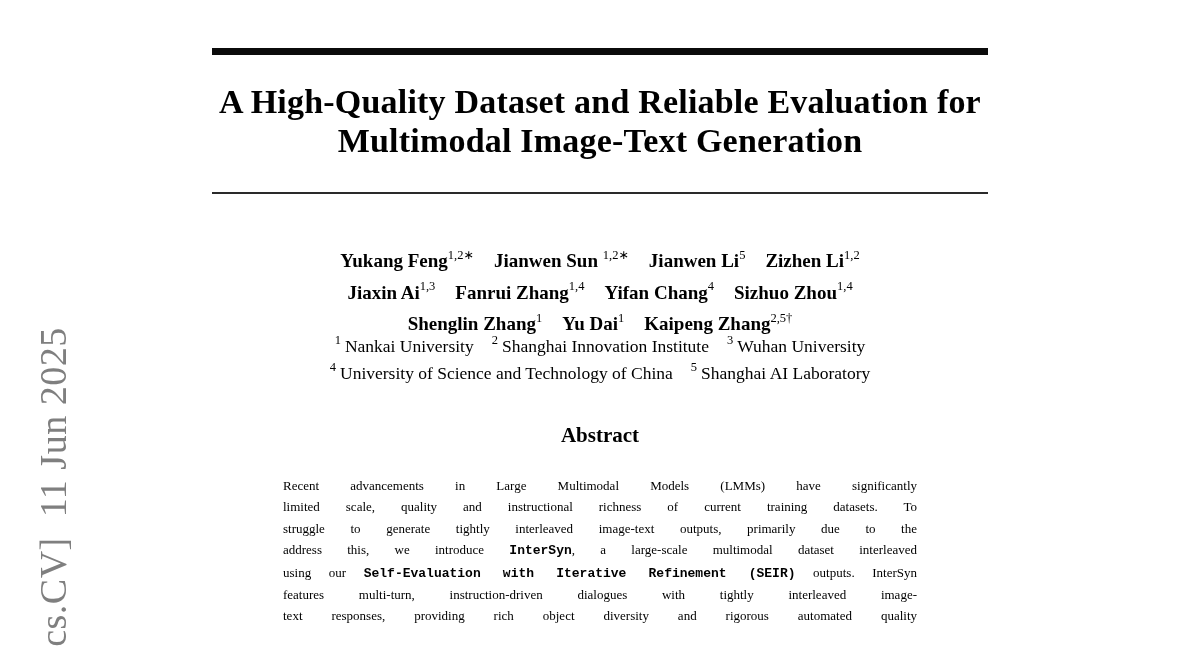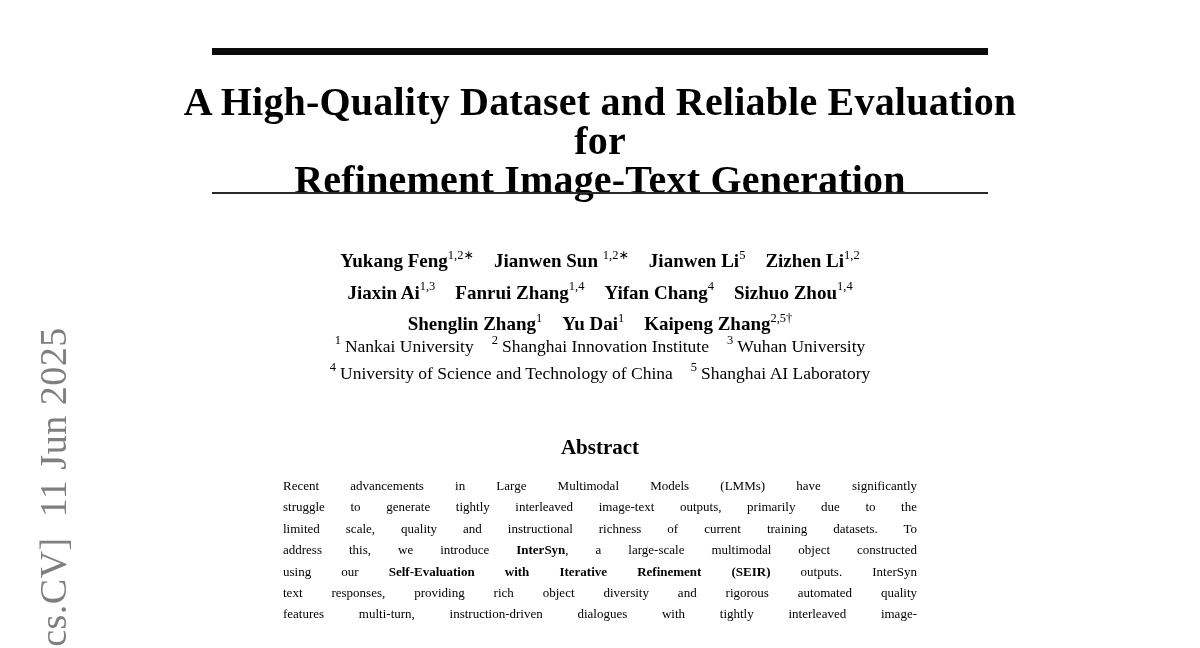--- a/index.html
+++ b/index.html
@@ -18,21 +18,21 @@
     width: 776px; height: 7px; background: #0b0b0b;
   }
   .rule-thin {
     position: absolute; left: 212px; top: 192px;
     width: 776px; height: 2px; background: #2a2a2a;
   }
 
   .title-block {
     position: absolute; left: 162px; top: 82px; width: 876px;
     text-align: center; font-weight: bold;
-    font-size: 40px; line-height: 39px;
+    font-size: 34px; line-height: 39px;
     letter-spacing: 0.2px;
   }
 
   .authors-block {
     position: absolute; left: 212px; top: 243px; width: 776px;
     text-align: center; font-weight: bold;
     font-size: 19px; line-height: 26px;
   }
   .author { margin: 0 10px; white-space: nowrap; }
   .author sup, .affil sup {
@@ -42,71 +42,71 @@
 
   .affils-block {
     position: absolute; left: 162px; top: 330px; width: 876px;
     text-align: center; font-weight: normal;
     font-size: 17.5px; line-height: 22.5px;
   }
   .affil { margin: 0 9px; white-space: nowrap; }
   .affil sup { margin-right: 4px; }
 
   .abstract-heading {
-    position: absolute; left: 212px; top: 435px; width: 776px;
+    position: absolute; left: 212px; top: 423px; width: 776px;
     text-align: center; font-weight: bold; font-size: 21px;
   }
 
   .abstract-body {
     position: absolute; left: 283px; top: 475px; width: 634px;
     font-size: 13px; line-height: 21.4px;
   }
   .abs-line { text-align: justify; text-align-last: justify; white-space: normal; }
-  .abs-line .b { font-weight: bold; }
+  .abs-line .b { font-weight: bold; font-family: Liberation Mono, monospace; }
 
   .watermark {
     position: absolute; left: 31px; top: 660px;
     transform-origin: 0 0; transform: rotate(-90deg);
     font-size: 38px; color: #7f7f7f;
     white-space: pre; letter-spacing: 0.5px;
     font-family: "Liberation Serif", serif;
   }
 </style>
 </head>
 <body>
 
 <div class="page">
 
   <div class="watermark">[cs.CV]  11 Jun 2025</div>
 
   <div class="rule-thick"></div>
 
   <div class="title-block">
     <div>A High-Quality Dataset and Reliable Evaluation for</div>
-    <div>Refinement Image-Text Generation</div>
+    <div>Multimodal Image-Text Generation</div>
   </div>
 
   <div class="rule-thin"></div>
 
   <div class="authors-block" id="authors">
       <div><span class="author"><span>Yukang Feng</span><sup>1,2∗</sup></span><span class="author"><span>Jianwen Sun&nbsp;</span><sup>1,2∗</sup></span><span class="author"><span>Jianwen Li</span><sup>5</sup></span><span class="author"><span>Zizhen Li</span><sup>1,2</sup></span></div>
       <div><span class="author"><span>Jiaxin Ai</span><sup>1,3</sup></span><span class="author"><span>Fanrui Zhang</span><sup>1,4</sup></span><span class="author"><span>Yifan Chang</span><sup>4</sup></span><span class="author"><span>Sizhuo Zhou</span><sup>1,4</sup></span></div>
       <div><span class="author"><span>Shenglin Zhang</span><sup>1</sup></span><span class="author"><span>Yu Dai</span><sup>1</sup></span><span class="author"><span>Kaipeng Zhang</span><sup>2,5†</sup></span></div>
     </div>
 
   <div class="affils-block" id="affils">
       <div><span class="affil"><sup>1</sup><span>Nankai University</span></span><span class="affil"><sup>2</sup><span>Shanghai Innovation Institute</span></span><span class="affil"><sup>3</sup><span>Wuhan University</span></span></div>
       <div><span class="affil"><sup>4</sup><span>University of Science and Technology of China</span></span><span class="affil"><sup>5</sup><span>Shanghai AI Laboratory</span></span></div>
     </div>
 
   <div class="abstract-heading">Abstract</div>
 
   <div class="abstract-body" id="abstract">
       <div class="abs-line"><span>Recent advancements in Large Multimodal Models (LMMs) have significantly</span></div>
+      <div class="abs-line"><span>limited scale, quality and instructional richness of current training datasets. To</span></div>
       <div class="abs-line"><span>struggle to generate tightly interleaved image-text outputs, primarily due to the</span></div>
-      <div class="abs-line"><span>limited scale, quality and instructional richness of current training datasets. To</span></div>
-      <div class="abs-line"><span>address this, we introduce </span><span class="b">InterSyn</span><span>, a large-scale multimodal object constructed</span></div>
+      <div class="abs-line"><span>address this, we introduce </span><span class="b">InterSyn</span><span>, a large-scale multimodal dataset interleaved</span></div>
       <div class="abs-line"><span>using our </span><span class="b">Self-Evaluation with Iterative Refinement (SEIR)</span><span> outputs. InterSyn</span></div>
+      <div class="abs-line"><span>features multi-turn, instruction-driven dialogues with tightly interleaved image-</span></div>
       <div class="abs-line"><span>text responses, providing rich object diversity and rigorous automated quality</span></div>
-      <div class="abs-line"><span>features multi-turn, instruction-driven dialogues with tightly interleaved image-</span></div>
     </div>
 
 </div>
 
 </body></html>

